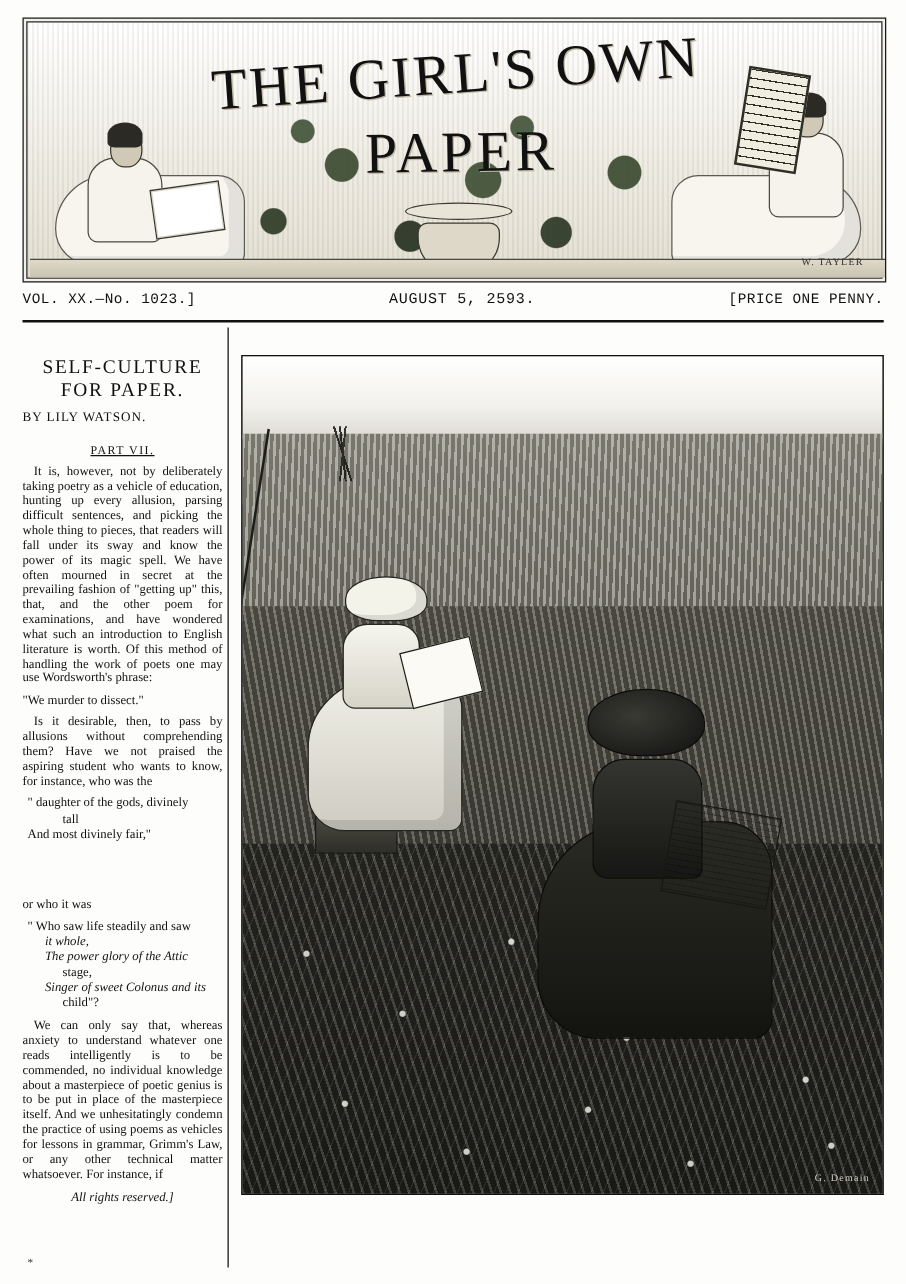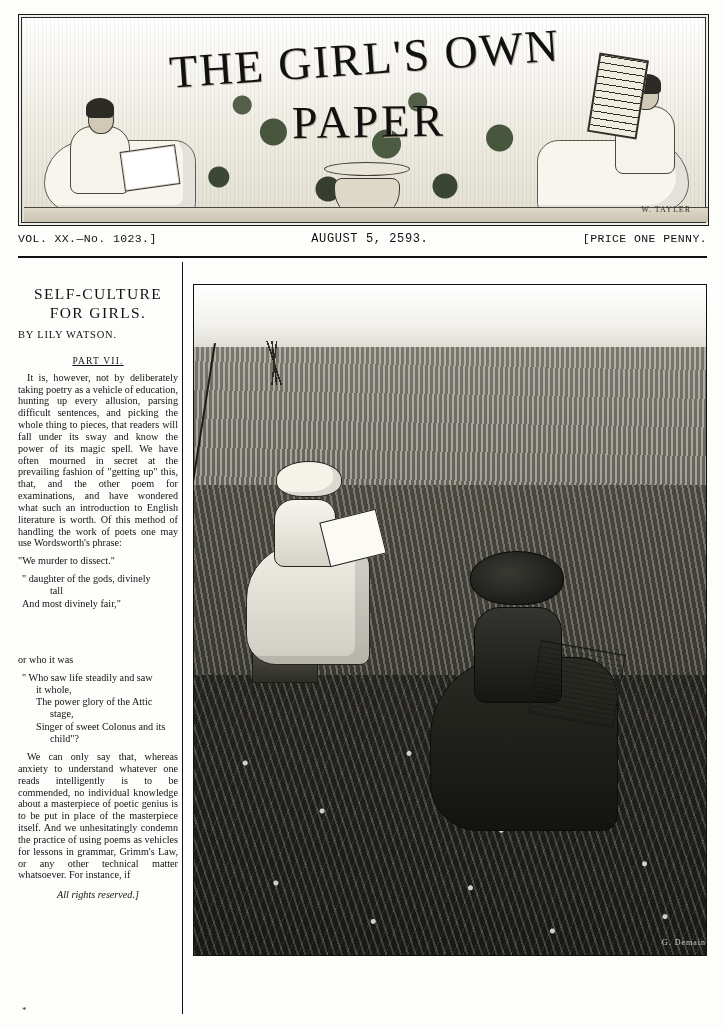--- a/index.html
+++ b/index.html
@@ -264,21 +264,21 @@
     font-size: 10.2px;
     line-height: 1.18;
   }
   .verse {
     margin: 6px 0 6px 0;
     font-size: 10.2px;
     line-height: 1.2;
   }
   .verse div { padding-left: 10px; }
   .verse div.i1 { padding-left: 4px; }
-  .verse div.i2 { padding-left: 18px; }
+  .verse div.i2 { padding-left: 18px; font-style: italic; }
   .verse div.i3 { padding-left: 32px; }
   .rights {
     margin-top: 8px;
     font-size: 10.2px;
     font-style: italic;
     text-align: center;
   }
 
   
   .illus-wrap {
@@ -433,21 +433,21 @@
   .sitter-b .paper {
     position: absolute; left: 104px; top: 96px;
     width: 84px; height: 72px;
     background: linear-gradient(180deg, #fbfaf3, #d9d7cb);
     border: 1px solid #171713;
     transform: rotate(10deg);
     background-image: repeating-linear-gradient(180deg, rgba(0,0,0,0.22) 0 1px, transparent 1px 5px);
   }
   .illus-sign {
     position: absolute;
-    right: 0; bottom: 8px;
+    right: 10px; bottom: 8px;
     font-size: 8px;
     color: #e8e6dd;
     opacity: 0.85;
     letter-spacing: 1px;
   }
   .illus-caption {
     position: absolute;
     left: 193px;
     top: 962px;
     width: 514px;
@@ -507,28 +507,29 @@
 
   <div class="issue-line">
     <div>VOL. XX.—No. 1023.]</div>
     <div class="center">AUGUST 5, 2593.</div>
     <div>[PRICE ONE PENNY.</div>
   </div>
   <div class="rule-top"></div>
   <div class="vrule"></div>
 
   <div class="col-left">
-    <h1 class="article-title">SELF-CULTURE FOR GIRLS.</h1>
+    <h1 class="article-title">SELF-CULTURE FOR PAPER.</h1>
     <div class="byline">BY LILY WATSON.</div>
     <div class="part-head">PART VII.</div>
 
     <p class="body">It is, however, not by deliberately taking poetry as a vehicle of education, hunting up every allusion, parsing difficult sentences, and picking the whole thing to pieces, that readers will fall under its sway and know the power of its magic spell. We have often mourned in secret at the prevailing fashion of "getting up" this, that, and the other poem for examinations, and have wondered what such an introduction to English literature is worth. Of this method of handling the work of poets one may use Wordsworth's phrase:</p>
 
     <div class="quote-line">"We murder to dissect."</div>
 
+    <p class="body">Is it desirable, then, to pass by allusions without comprehending them? Have we not praised the aspiring student who wants to know, for instance, who was the</p>
 
     <div class="verse">
       <div class="i1">" daughter of the gods, divinely</div>
       <div class="i3">tall</div>
       <div class="i1">And most divinely fair,"</div>
     </div>
 
     <p class="body noindent">or who it was</p>
 
     <div class="verse">

